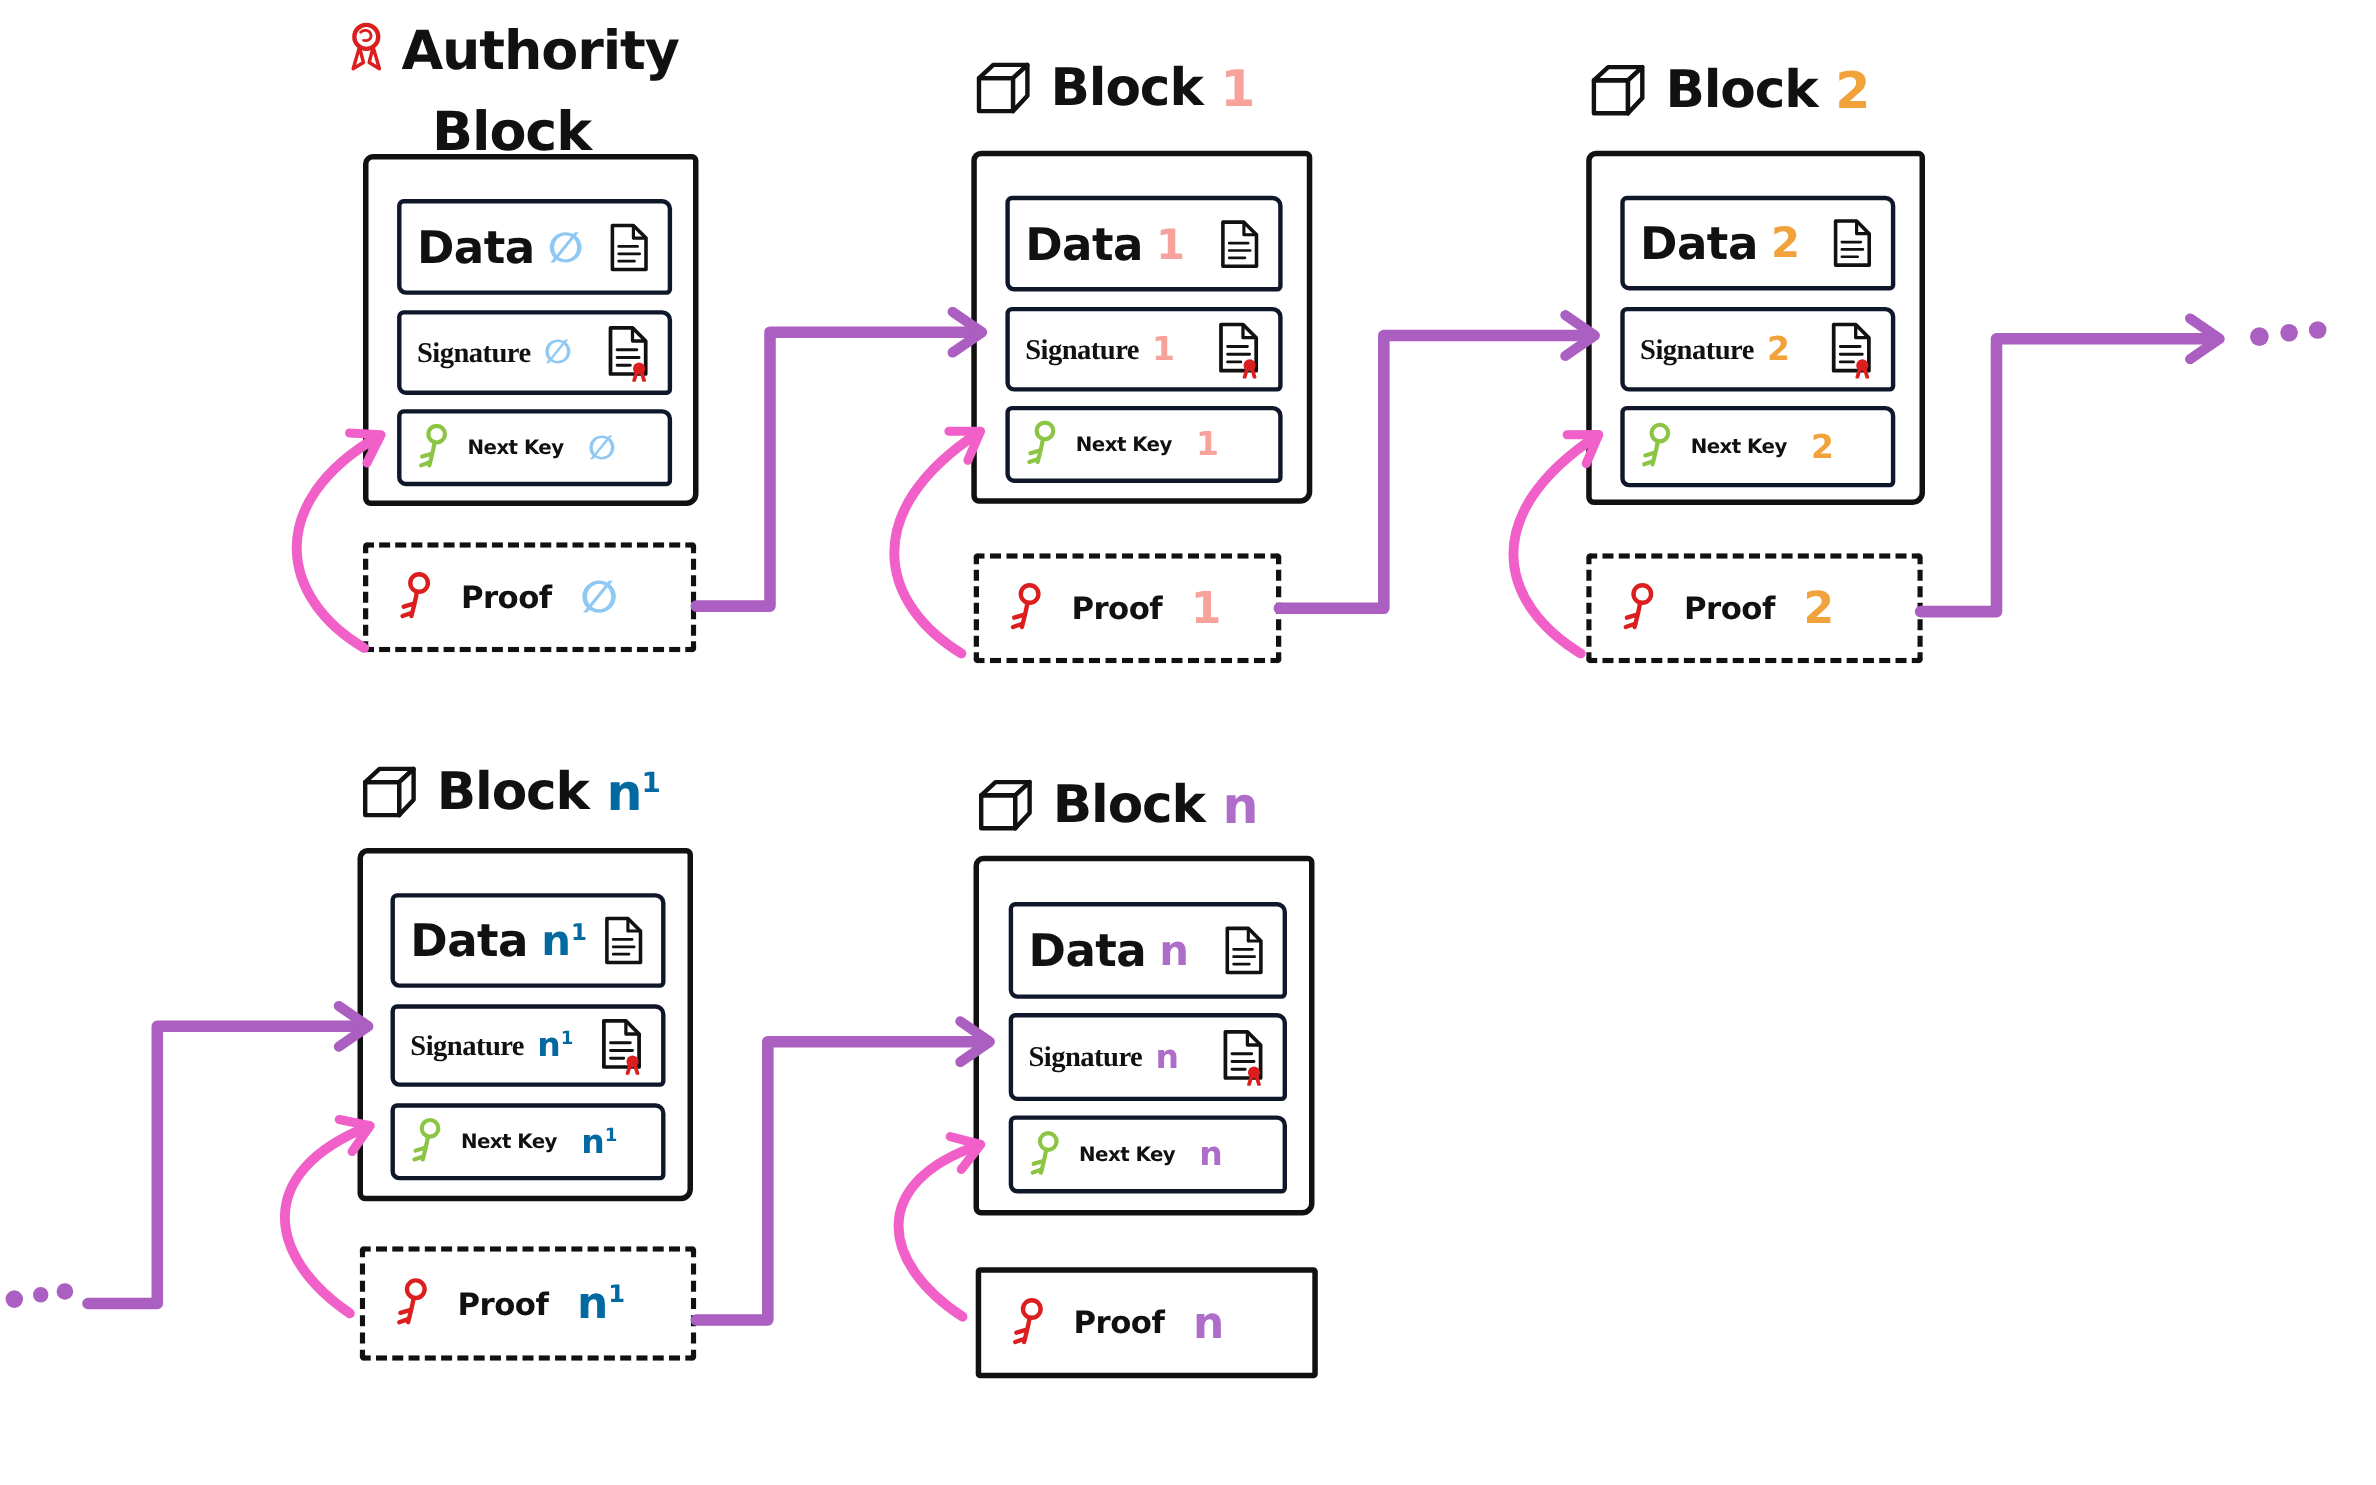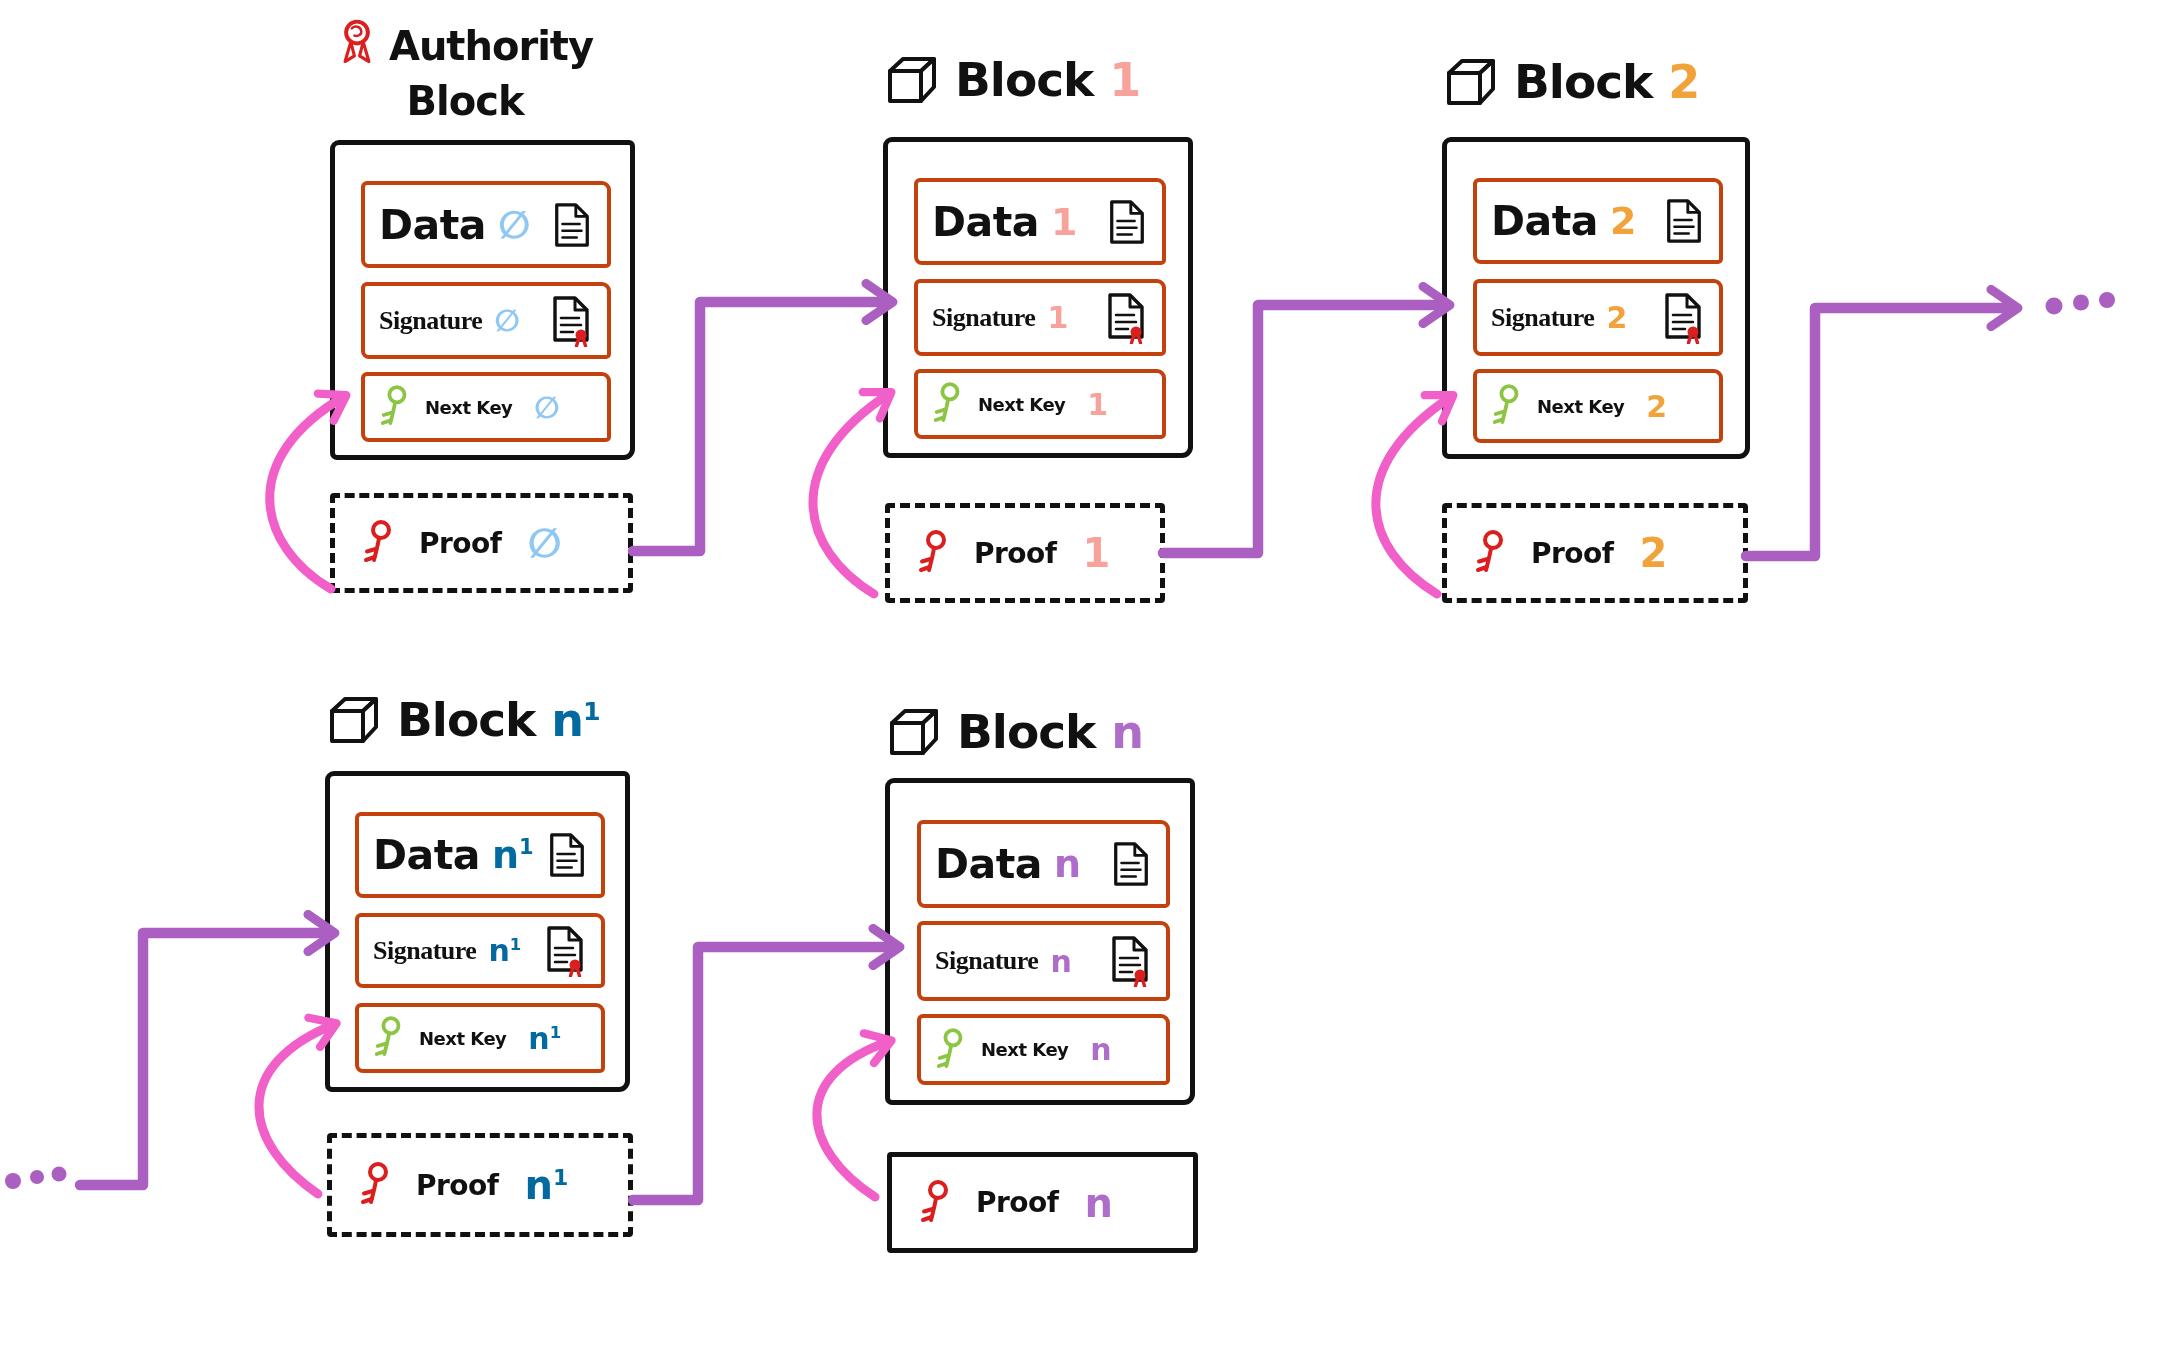--- a/index.html
+++ b/index.html
@@ -2,21 +2,21 @@
 <html><head>
 <meta charset="utf-8">
 <style>
   html,body{margin:0;padding:0;background:#ffffff;}
   .canvas{
     position:relative;width:2160px;height:1350px;background:#ffffff;overflow:hidden;
     font-family:"DejaVu Sans",sans-serif;color:#111;
   }
   
   .card{position:absolute;border:5px solid #111;border-radius:9px 6px 11px 7px;background:#fff;box-sizing:border-box;}
-  .row{position:absolute;border:4px solid #c2410c;border-radius:6px 9px 5px 8px;background:#fff;box-sizing:border-box;
+  .row{position:absolute;border:4px solid #0f172a;border-radius:6px 9px 5px 8px;background:#fff;box-sizing:border-box;
        display:flex;align-items:center;padding:0 14px;gap:12px;}
   .lbl{white-space:nowrap;font-weight:600;letter-spacing:-0.5px;}
   .lbl-data{font-size:41px;}
   .lbl-sig{font-size:26px;font-family:Liberation Serif, serif;}
   .lbl-key{font-size:18px;}
   .lbl-proof{font-size:28px;}
   .sfx{font-weight:700;white-space:nowrap;}
   .row-data .sfx{font-size:38px;}
   .row-sig .sfx{font-size:30px;}
   .row-key .sfx{font-size:30px;margin-left:10px;}
@@ -28,21 +28,21 @@
   .c-a3{color:#0369a1;} 
   .c-a4{color:#AE6DC8;} 
   .push-r{margin-left:auto;}
   
   .proof{position:absolute;border:5px dashed #111;border-radius:4px;background:#fff;box-sizing:border-box;
          display:flex;align-items:center;gap:20px;padding:0 26px;}
   .proof.solid{border-style:solid;}
   
   .hdr{position:absolute;display:flex;align-items:center;gap:16px;font-size:47px;font-weight:600;letter-spacing:-1px;}
   .hdr .sfx{font-size:46px;}
-  .hdr-auth{flex-direction:column;align-items:center;gap:4px;font-size:40px;}
+  .hdr-auth{flex-direction:column;align-items:center;gap:16px;font-size:49px;}
   .hdr-line{display:flex;align-items:center;gap:12px;}
   
   .ic{flex:none;display:block;}
   .ic-doc{width:42px;height:46px;color:#111;}
   .ic-cert{width:44px;height:52px;color:#111;}
   .ic-key{width:34px;height:46px;}
   .key-green{color:#8CC544;}
   .key-red{color:#DB1E1E;width:38px;height:48px;}
   .ic-cube{width:56px;height:52px;}
   .ic-rosette{width:40px;height:56px;}

